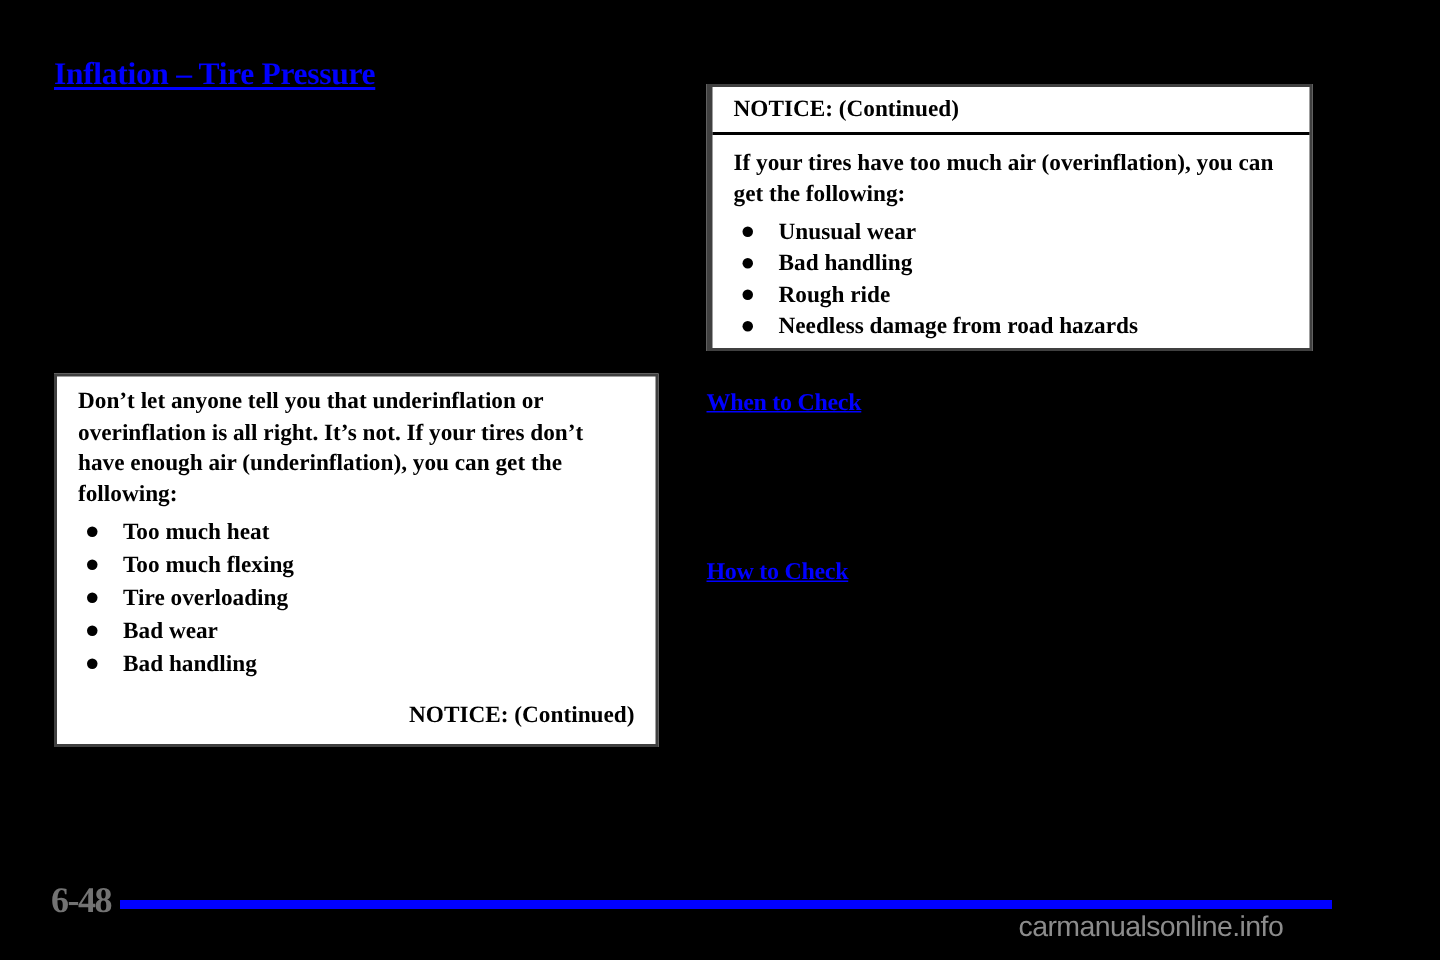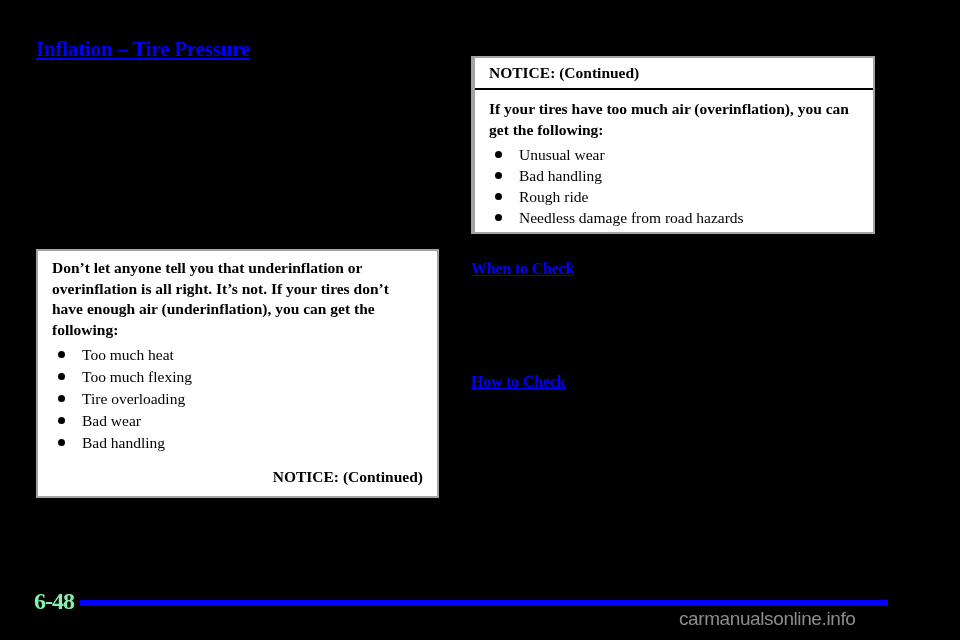--- a/index.html
+++ b/index.html
@@ -48,21 +48,21 @@
     top: 373px;
     font-size: 16px;
   }
 
   
   .notice-box {
     position: absolute;
     background: #ffffff;
     color: #000000;
     box-sizing: border-box;
-    border: 2px solid #a3a3a3;
+    border: 2px solid #404040;
   }
   #notice-box-left {
     left: 36px;
     top: 249px;
     width: 403px;
     height: 249px;
     padding: 7px 14px 6px 14px;
   }
   #notice-box-right {
     left: 471px;
@@ -89,21 +89,21 @@
     margin: 0 0 2px 0;
   }
   ul.notice-list {
     list-style: none;
     margin: 4px 0 0 0;
     padding: 0;
   }
   ul.notice-list li {
     position: relative;
     font-size: 15.5px;
-    font-weight: normal;
+    font-weight: bold;
     line-height: 21px;
     padding-left: 30px;
     margin: 0;
   }
   ul.notice-list li .bullet-dot {
     position: absolute;
     left: 6px;
     top: 7px;
     width: 7px;
     height: 7px;
@@ -119,21 +119,21 @@
     text-align: right;
     margin-top: 13px;
     line-height: 20px;
   }
 
   
   #footer-page-number {
     position: absolute;
     left: 34px;
     top: 588px;
-    color: #86efac;
+    color: #737373;
     font-weight: bold;
     font-size: 24px;
     font-family: "Liberation Serif", "DejaVu Serif", serif;
     letter-spacing: -1px;
   }
   #footer-rule {
     position: absolute;
     left: 80px;
     top: 600px;
     width: 808px;

